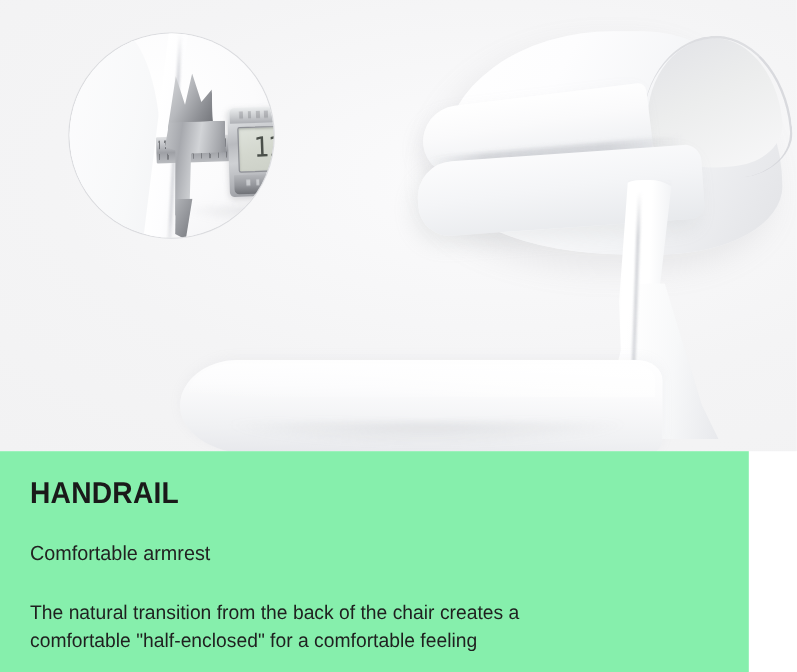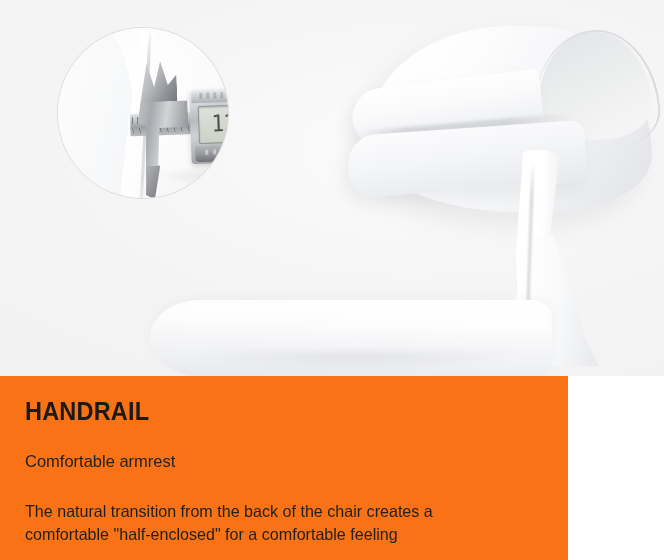--- a/index.html
+++ b/index.html
@@ -375,23 +375,23 @@
     height: 16px;
     background: radial-gradient(50% 100% at 50% 0%, rgba(140,142,150,.25) 0%, rgba(140,142,150,0) 80%);
     filter: blur(3px);
   }
 
   
   .text-panel {
     position: absolute;
     left: 0;
     top: 376px;
-    width: 568px;
+    width: 624px;
     height: 184px;
-    background: #f97316;
+    background: #86efac;
   }
   .title {
     position: absolute;
     left: 25px;
     top: 20px;
     font-family: "Liberation Sans", sans-serif;
     font-weight: bold;
     font-size: 25px;
     line-height: 30px;
     letter-spacing: 0.2px;

